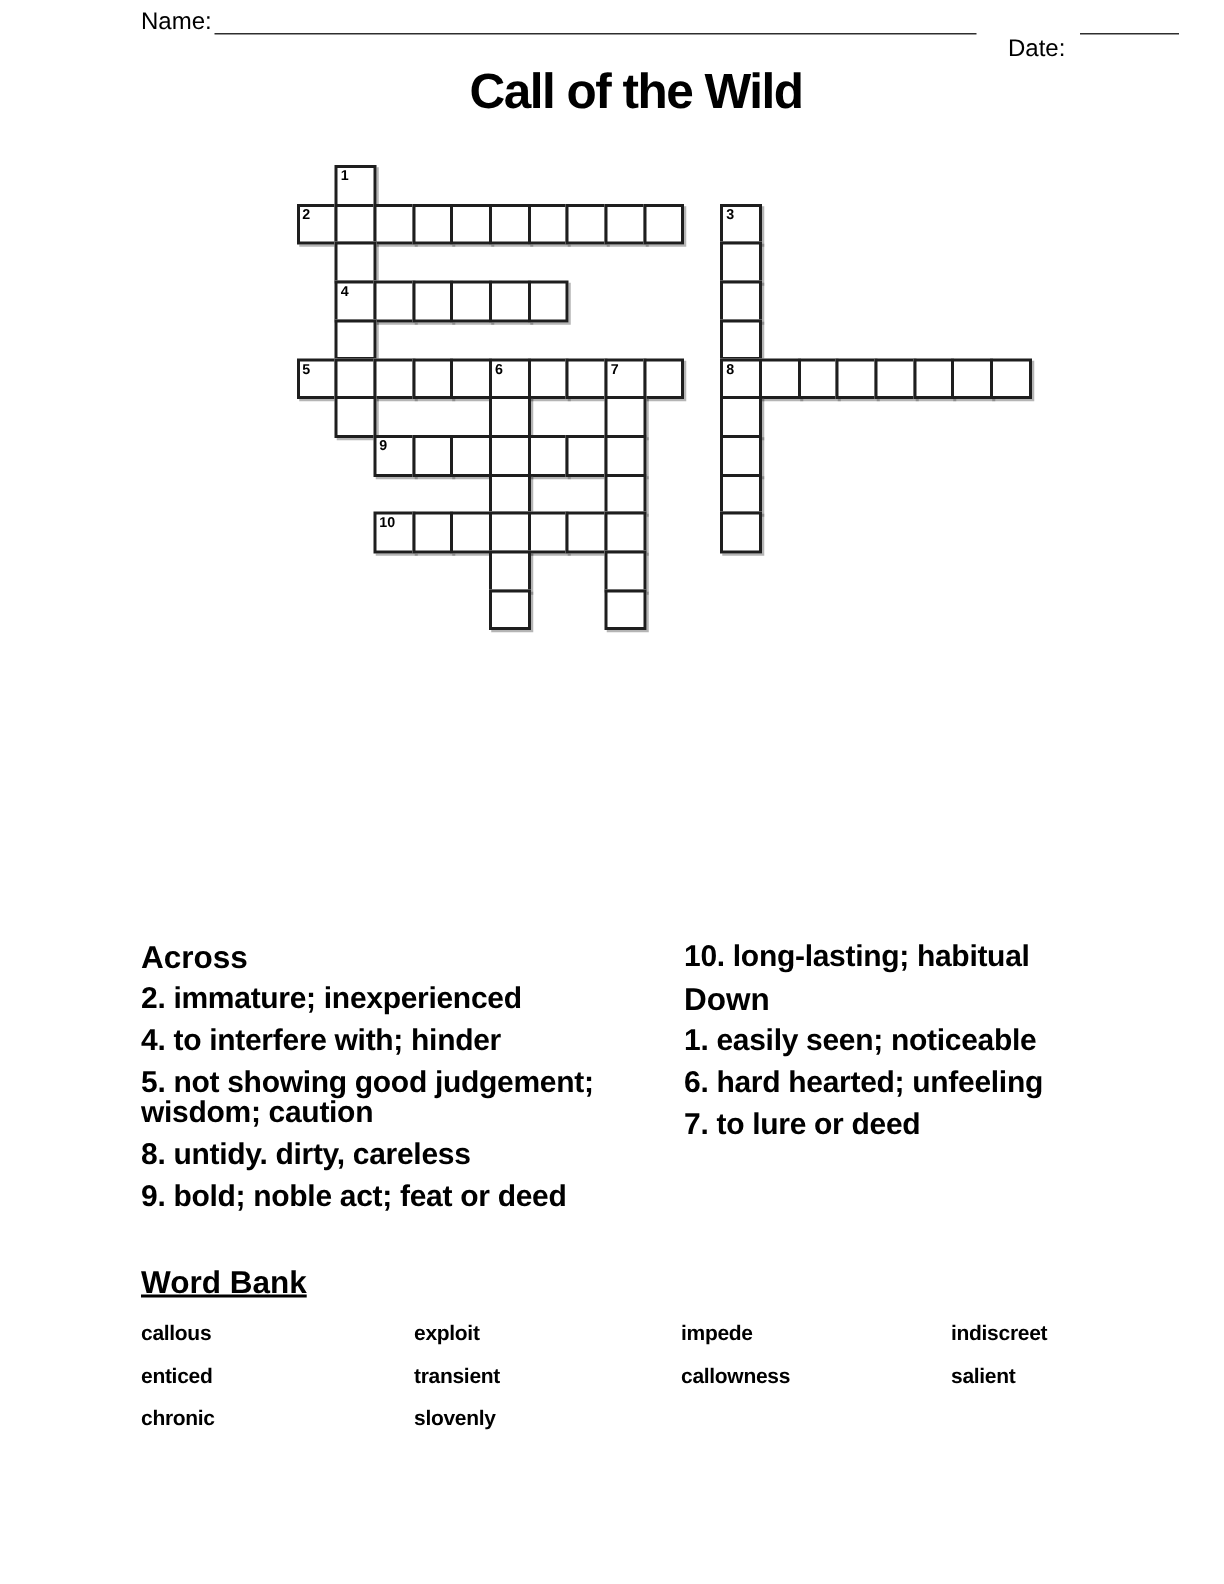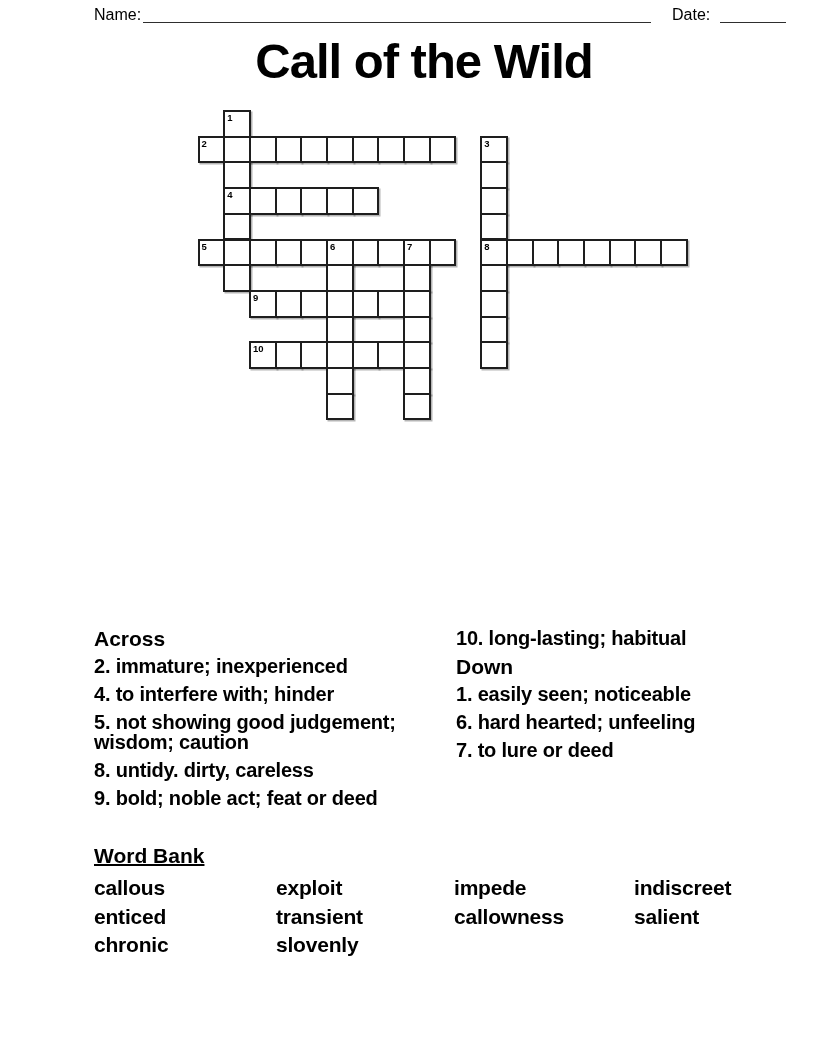--- a/index.html
+++ b/index.html
@@ -3,26 +3,26 @@
 <meta charset="utf-8">
 <style>
   html,body { margin:0; padding:0; background:#ffffff; }
   body { width:816px; height:1056px; position:relative; font-family:"Liberation Sans", sans-serif; color:#000; overflow:hidden; }
 
   .page { position:absolute; inset:0;margin-left:46px; }
 
   
   .name-label { position:absolute; left:48px; top:6px; font-size:16px; }
   .name-line  { position:absolute; left:97px; top:4px; width:508px; height:18px; border-bottom:1.5px solid #2e2e2e; }
-  .date-label { position:absolute; left:626px; top:6px; font-size:16px; }
+  .date-label { position:absolute; left:626px; top:24px; font-size:16px; }
   .date-line  { position:absolute; left:674px; top:4px; width:66px; height:18px; border-bottom:1.5px solid #2e2e2e; }
 
   
   .title { position:absolute; left:0; right:14px; top:36px; text-align:center;
-           font-size:49px; line-height:50px; font-weight:900; letter-spacing:-1px; }
+           font-size:33px; line-height:50px; font-weight:900; letter-spacing:-1px; }
 
   
   .grid { position:absolute; inset:0; }
   .cell { position:absolute; width:27.7px; height:27.7px; box-sizing:border-box;
           background:#fff; border:2px solid #1e1e1e; box-shadow:1.5px 1.5px 0 rgba(90,90,90,.45); }
   .cellnum { position:absolute; top:0px; left:2px; font-size:9.5px; line-height:11px; font-weight:bold; }
 
   
   .clue-col { position:absolute; top:628px; }
   .clue-col.left  { left:48px;  width:352px; }
@@ -33,21 +33,21 @@
   .clue-num { font-weight:900; }
 
   
   .wb-label { position:absolute; left:48px; top:845px; font-size:21px; line-height:22px; font-weight:bold;
               text-decoration:underline; text-decoration-thickness:2px; }
   .wordbank { position:absolute; left:48px; top:874px; right:20px; display:flex; }
   .wb-col:nth-child(1){ width:182px; }
   .wb-col:nth-child(2){ width:178px; }
   .wb-col:nth-child(3){ width:180px; }
   .wb-col:nth-child(4){ flex:1; }
-  .wb-word { font-size:21px; line-height:28.5px; font-weight:bold; letter-spacing:-0.2px; }
+  .wb-word { font-size:14px; line-height:28.5px; font-weight:bold; letter-spacing:-0.2px; }
 </style>
 </head>
 <body>
 
 <div class="page">
 
   <div class="name-label">Name:</div>
   <div class="name-line"></div>
   <div class="date-label">Date:</div>
   <div class="date-line"></div>

